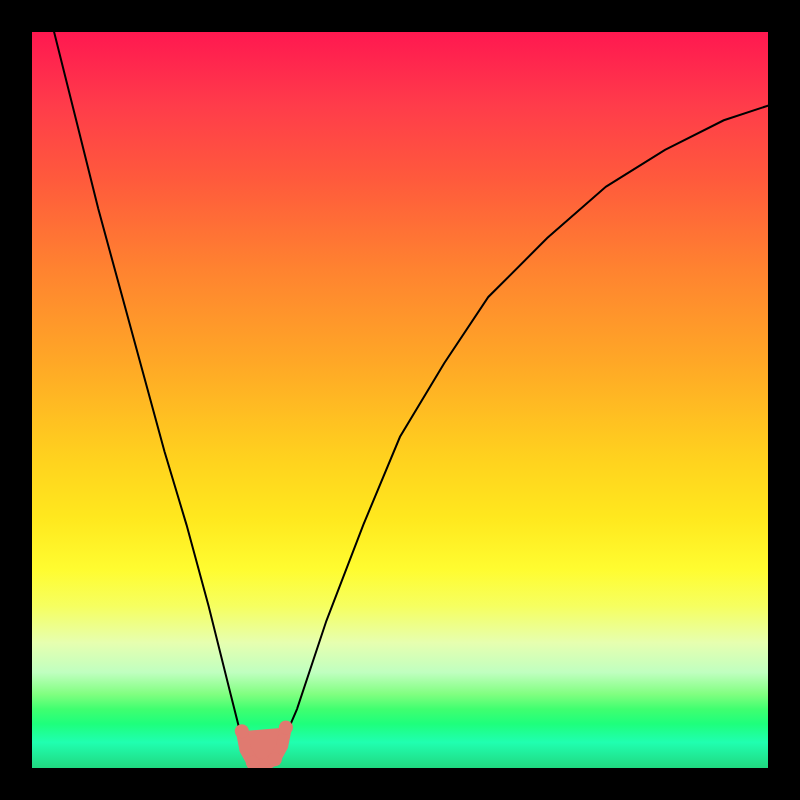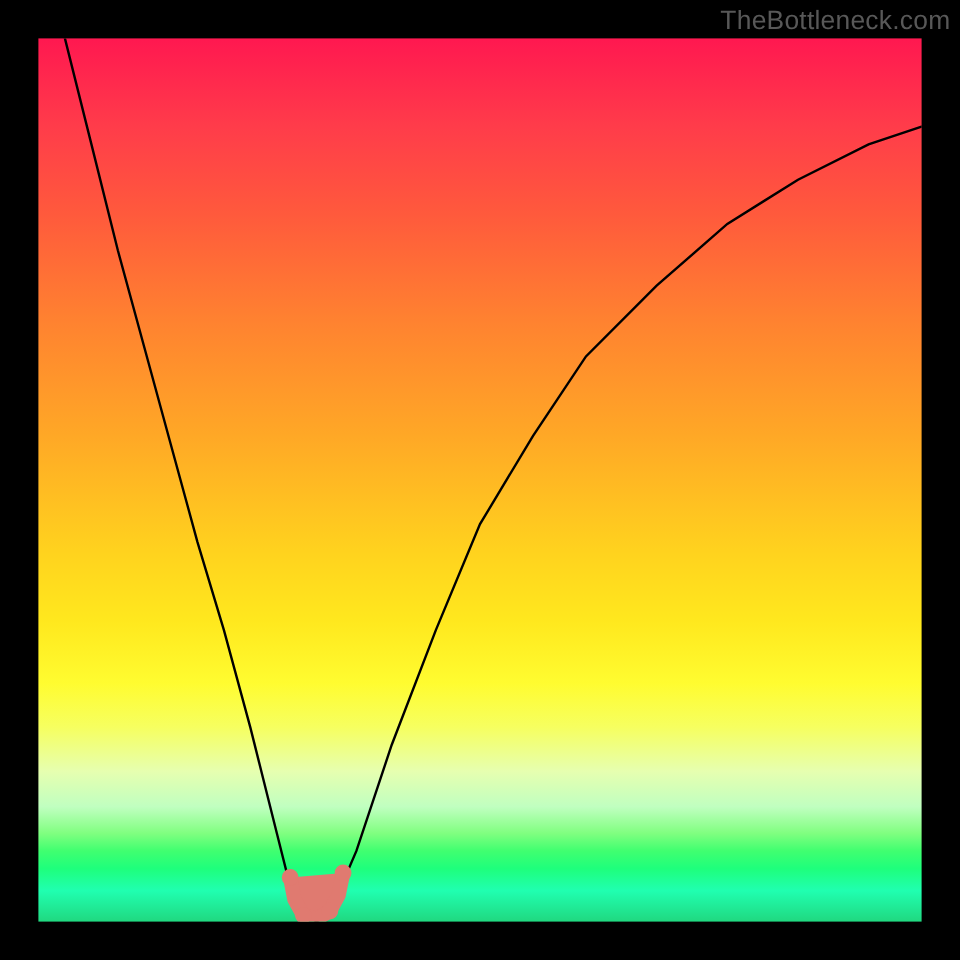--- a/index.html
+++ b/index.html
@@ -73,21 +73,20 @@
     stroke: #e07a70;
     stroke-width: 12;
     stroke-linecap: round;
     stroke-linejoin: round;
   }
 </style>
 </head>
 <body>
 
 <div class="frame">
-  <div class="watermark">TheBottleneck.com</div>
   <div class="plot-area">
     <svg class="curve" viewBox="0 0 736 736" preserveAspectRatio="none">
       <path d="M22.1,0.0 L44.2,88.3 L66.2,176.6 L88.3,257.6 L110.4,338.6 L132.5,419.5 L154.6,493.1 L176.6,574.1 L198.7,662.4 L209.8,706.6 L220.8,728.6 L231.8,736.0 L242.9,728.6 L265.0,677.1 L294.4,588.8 L331.2,493.1 L368.0,404.8 L412.2,331.2 L456.3,265.0 L515.2,206.1 L574.1,154.6 L633.0,117.8 L691.8,88.3 L736.0,73.6" id="curve-path"></path>
       <g id="marker-group">
           <path d="M209.8,699.2 L213.4,717.6 L220.8,730.8 L231.8,733.8 L242.9,727.2 L250.2,713.9 L253.9,695.5" class="marker" fill="none"></path>
           <circle cx="209.8" cy="699.2" r="7" fill="#e07a70"></circle>
           <circle cx="220.8" cy="730.8" r="7" fill="#e07a70"></circle>
           <circle cx="242.9" cy="727.2" r="7" fill="#e07a70"></circle>
           <circle cx="253.9" cy="695.5" r="7" fill="#e07a70"></circle>
         </g>

